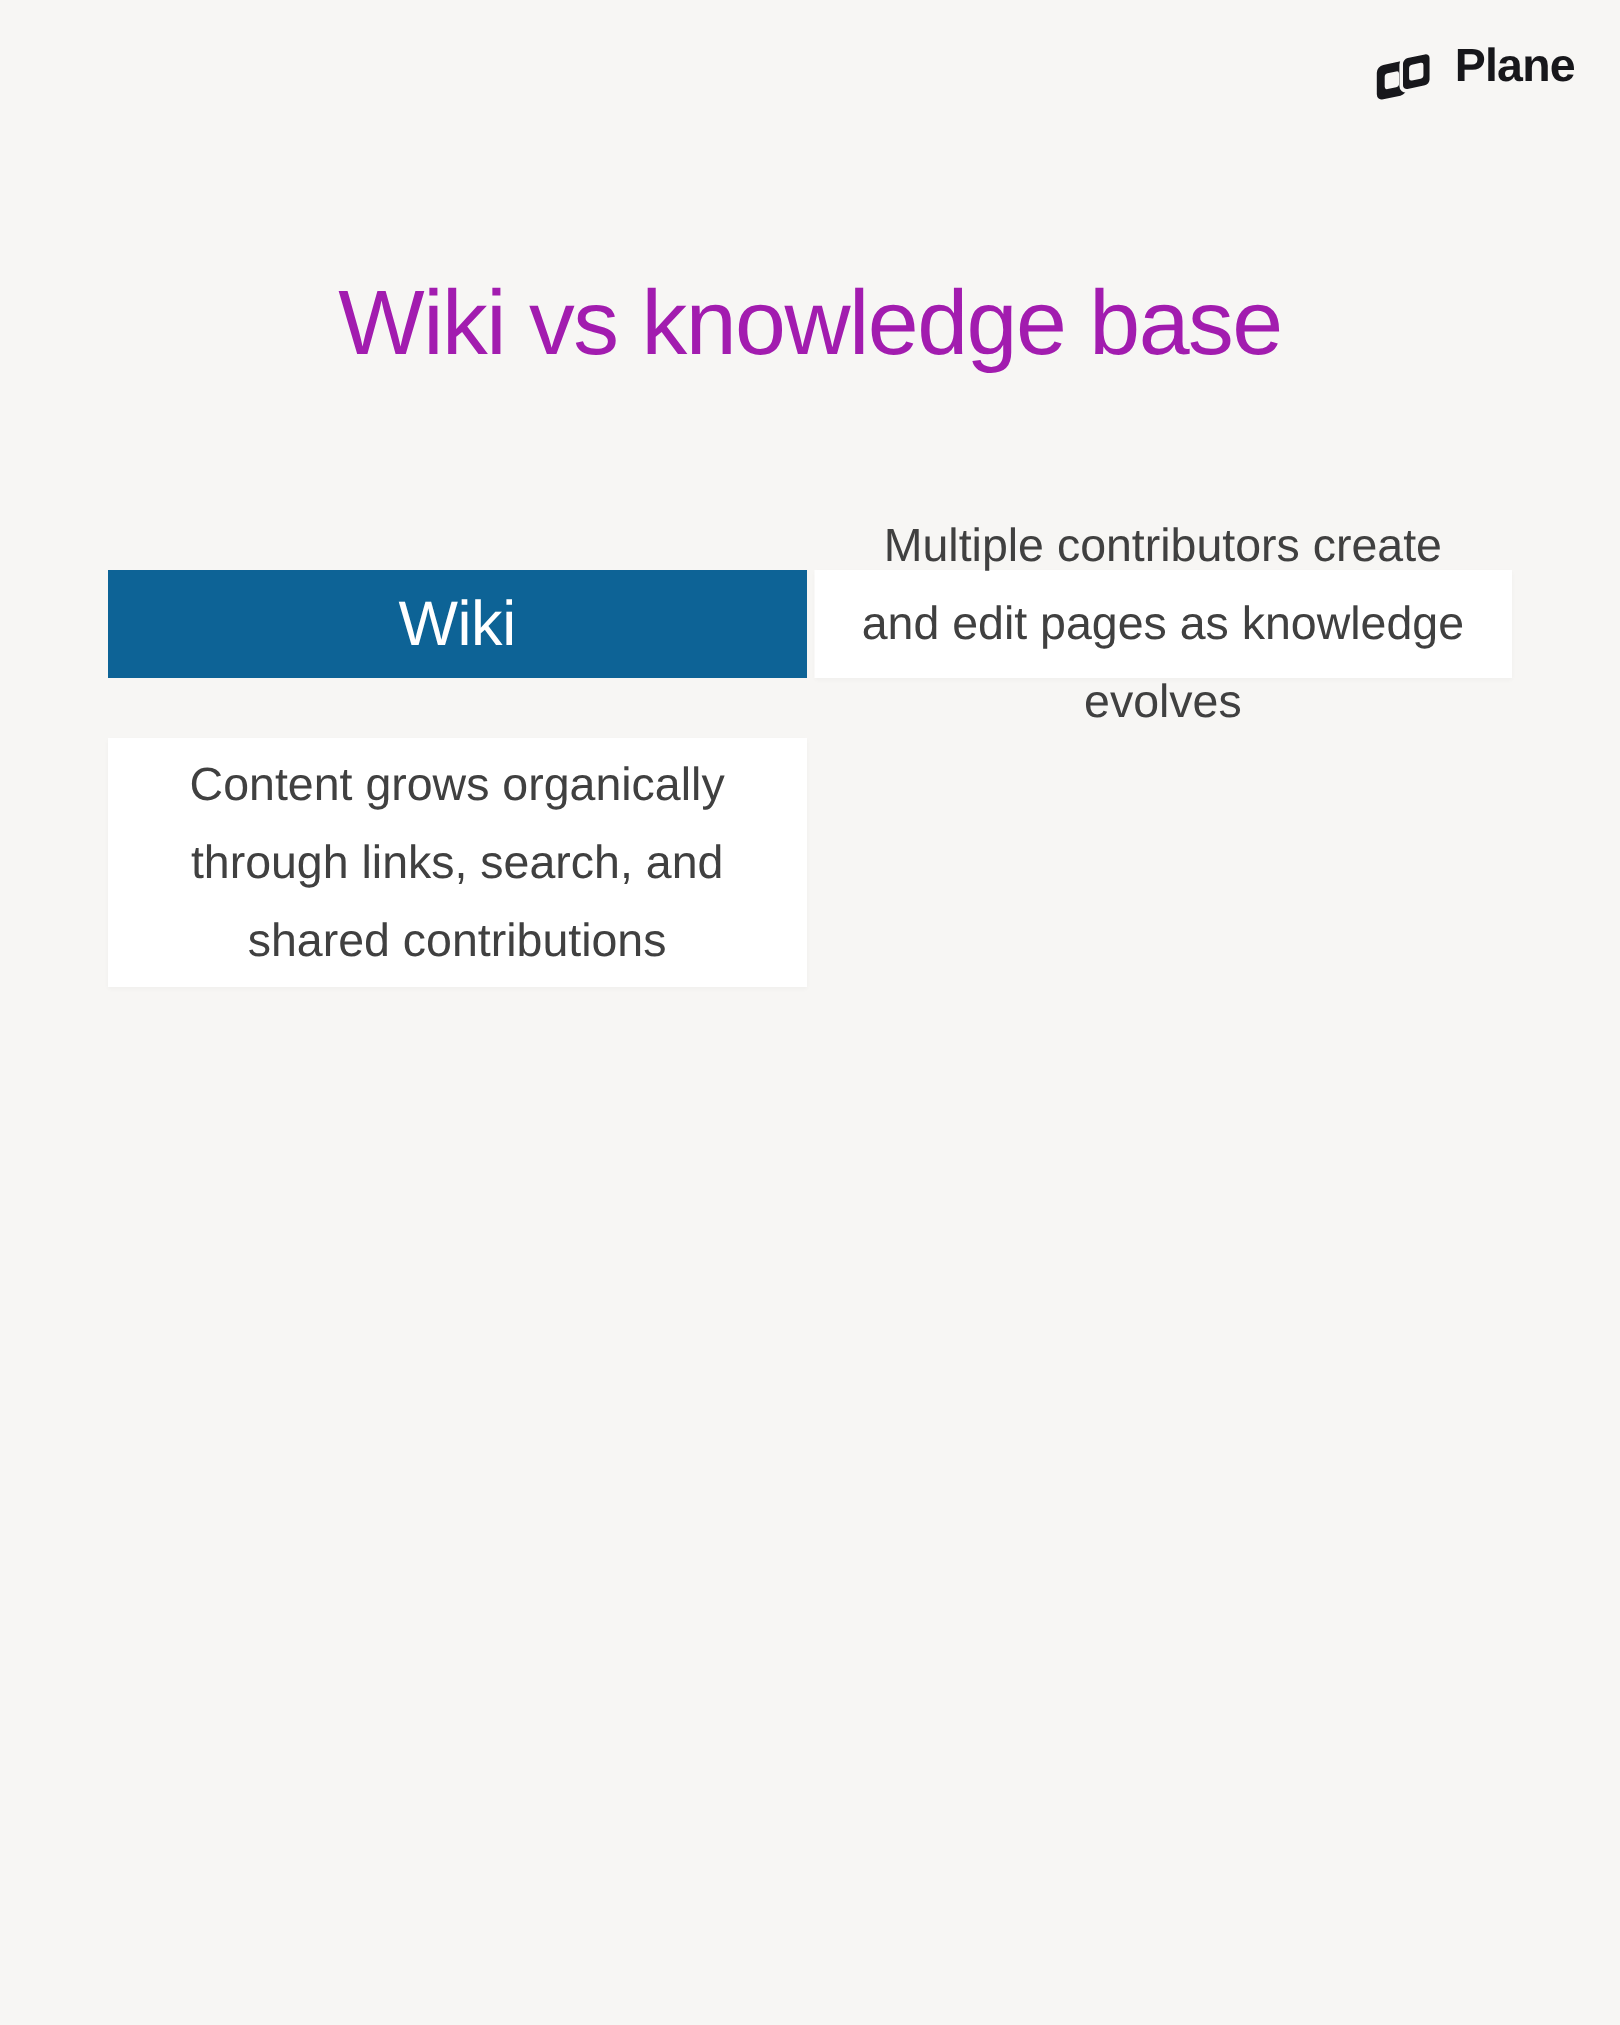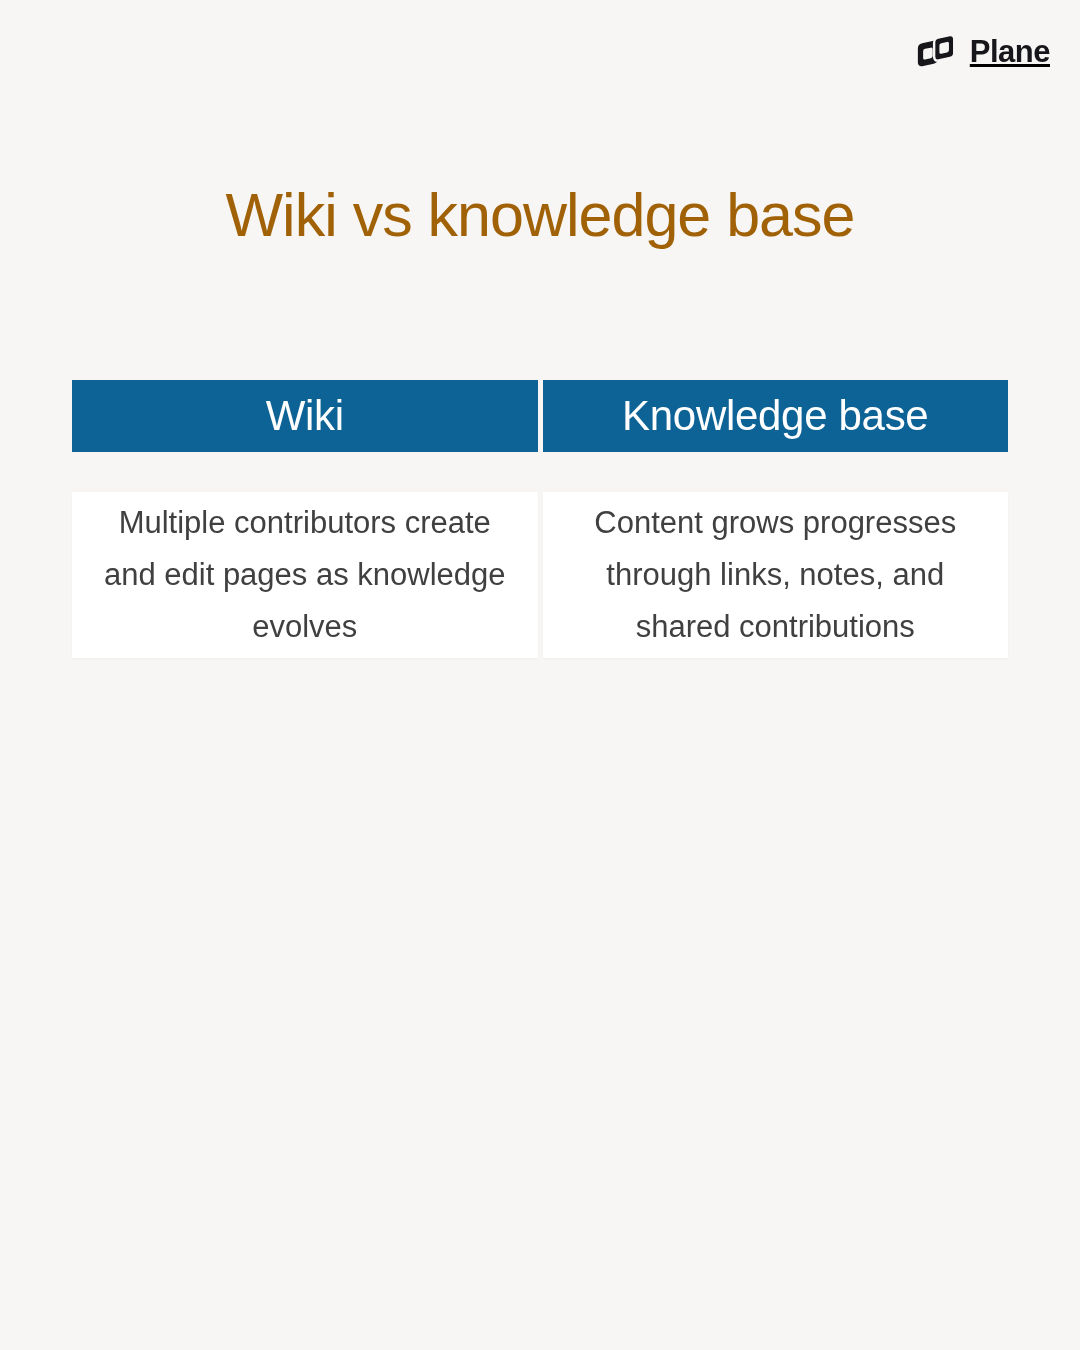--- a/index.html
+++ b/index.html
@@ -7,32 +7,32 @@
   body {
     background: #F7F6F4;
     font-family: "Liberation Sans", "DejaVu Sans", sans-serif;
     overflow: hidden;
   }
   .page { position: relative; width: 1080px; height: 1350px; background: #F7F6F4; }
 
   
   .logo {
     position: absolute; top: 26px; right: 30px;
-    display: flex; align-items: flex-end; gap: 10px; text-decoration: underline;
+    display: flex; align-items: flex-start; gap: 10px;
   }
   .logo-icon { display: inline-flex; }
   .logo-text {
     font-size: 31px; font-weight: 600; color: #17171B; letter-spacing: -0.5px;
   }
 
   
   .title {
     position: absolute; top: 180px; left: 0;
     width: 100%; text-align: center;
-    font-size: 61px; font-weight: 500; color: #a16207; letter-spacing: -1px;
+    font-size: 61px; font-weight: 500; color: #a21caf; letter-spacing: -1px;
   }
 
   
   .table {
     position: absolute; top: 345px; left: 72px; width: 936px;
     display: grid;
     grid-template-columns: 1fr 1fr;
     grid-template-rows: 107px 201px 251px 257px;
     gap: 5px;
   }
@@ -73,21 +73,20 @@
         </g>
       </svg>
     </span>
     <span class="logo-text">Plane</span>
   </div>
 
   <h1 class="title">Wiki vs knowledge base</h1>
 
   <div class="table">
     <div class="cell header">Wiki</div>
-    <div class="cell header">Knowledge base</div>
 
     <div class="cell body">Multiple contributors create and edit pages as knowledge evolves</div>
 
-    <div class="cell body">Content grows progresses through links, notes, and shared contributions</div>
+    <div class="cell body">Content grows organically through links, search, and shared contributions</div>
 
   </div>
 
 </div>
 
 </body></html>

